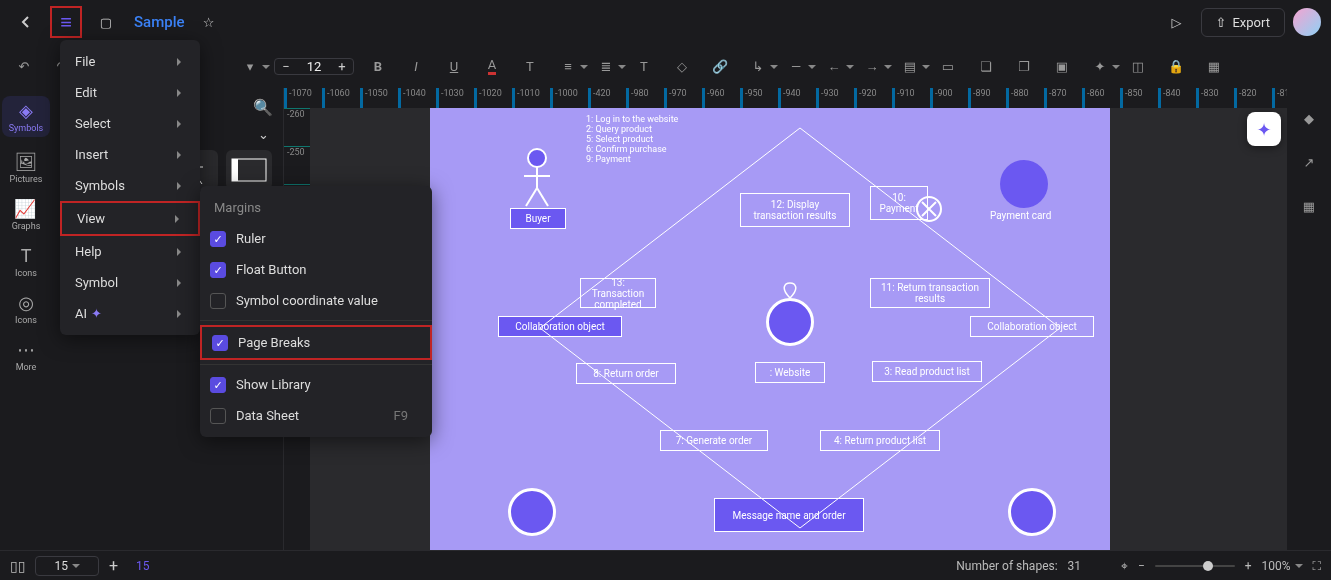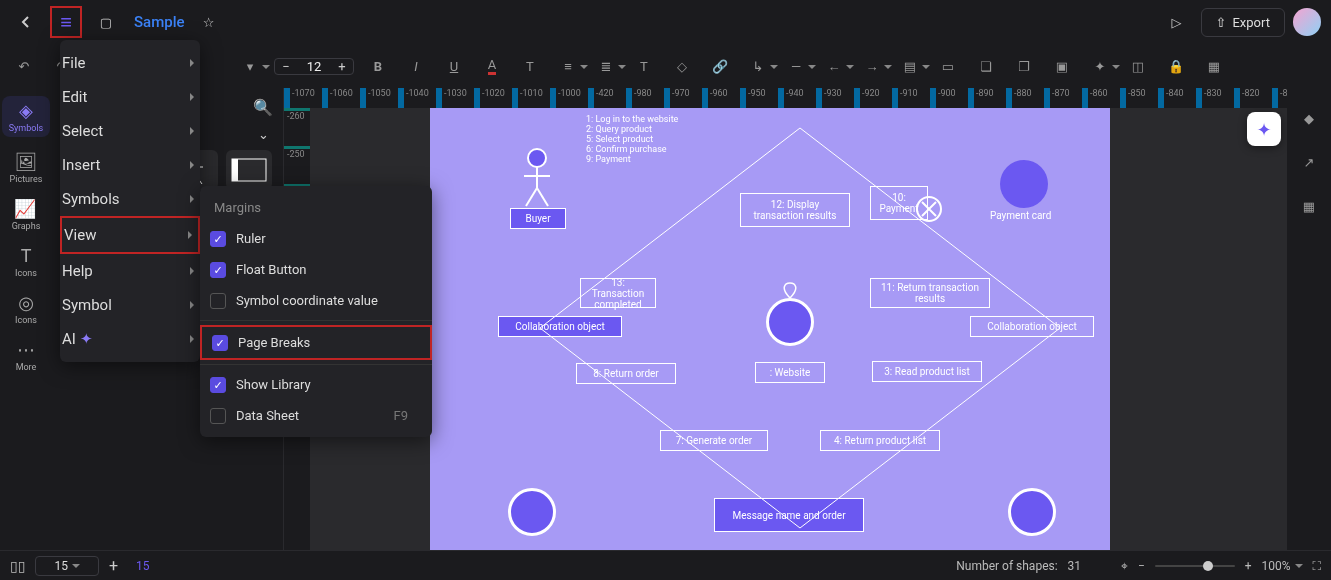--- a/index.html
+++ b/index.html
@@ -31,33 +31,33 @@
 .side-panel { position:absolute; left:52px; top:88px; bottom:30px; width:232px; background:#1b1b1e; border-right:1px solid #2a2a2e; padding:6px 10px 10px 10px; display:flex; flex-direction:column; }
 .panel-search { width:100%; display:flex; justify-content:flex-end; padding:4px 0 10px; }
 .shape-grid { display:grid; grid-template-columns:repeat(4,46px); gap:8px; justify-content:center; }
 .shape-cell { width:46px; height:40px; background:#2a2a2d; border-radius:6px; display:flex; align-items:center; justify-content:center; }
 .shape-cell svg, .shape-cell span { color:#fff; }
 .yes-pill { background:#fff; color:#000; border-radius:16px; font-size:10px; padding:4px 8px; }
 .more-shapes { margin-top:auto; background:#6b58f1; color:#fff; border-radius:6px; text-align:center; padding:10px 0; font-size:14px; }
 
 .canvas-area { position:absolute; left:284px; right:44px; top:88px; bottom:30px; background:#2a2a2d; }
 .h-ruler { height:20px; background:#1b1b1e; display:flex; overflow:hidden; font-size:9px; color:#888; }
-.h-tick { flex:0 0 38px; border-left:6px solid #0369a1; padding-left:2px; }
+.h-tick { flex:0 0 38px; border-left:3px solid #0369a1; padding-left:2px; }
 .v-ruler { position:absolute; left:0; top:20px; bottom:0; width:26px; background:#1b1b1e; display:flex; flex-direction:column; overflow:hidden; font-size:9px; color:#888; }
-.v-tick { flex:0 0 38px; border-top:3px solid #0f766e; padding-left:3px; }
+.v-tick { flex:0 0 38px; border-top:1px solid #0f766e; padding-left:3px; }
 .stage { position:absolute; left:26px; right:0; top:20px; bottom:0; overflow:hidden; }
 .page { position:absolute; left:120px; top:0; width:680px; height:480px; background:#a79af5; }
 .node { position:absolute; border:1.5px solid #fff; color:#fff; font-size:10px; padding:4px 6px; display:flex; align-items:center; justify-content:center; text-align:center; }
 .filled { background:#6b58f1; }
 .circle { border-radius:50%; }
 
 .ai-bubble { position:absolute; right:6px; top:4px; width:34px; height:34px; border-radius:8px; background:#fff; display:flex; align-items:center; justify-content:center; color:#6b58f1; font-size:18px; box-shadow:0 2px 8px rgba(0,0,0,.4); }
 
 .menu { position:absolute; left:60px; top:40px; width:140px; background:#232327; border-radius:6px; padding:6px 0; box-shadow:0 4px 20px rgba(0,0,0,.5); z-index:50; }
-.menu-item { padding:8px 2px; color:#ddd; display:flex; align-items:center; justify-content:space-between; font-size:15px; }
+.menu-item { padding:8px 15px; color:#ddd; display:flex; align-items:center; justify-content:space-between; font-size:13px; }
 .menu-item.hl { border:2px solid #c02424; }
 .submenu { position:absolute; left:200px; top:186px; width:232px; background:#232327; border-radius:6px; padding:6px 0; box-shadow:0 4px 20px rgba(0,0,0,.5); z-index:50; }
 .sub-item { padding:8px 24px 8px 36px; position:relative; color:#ddd; display:flex; justify-content:space-between; font-size:13px; }
 .sub-item.hl { border:2px solid #c02424; }
 .chk { position:absolute; left:10px; top:8px; width:16px; height:16px; border-radius:3px; border:1px solid #555; display:flex; align-items:center; justify-content:center; font-size:11px; }
 .chk.on { background:#5a4be0; border-color:#5a4be0; color:#fff; }
 .sparkle { color:#8a7af5; margin-left:4px; }
 
 .bottom-bar { position:absolute; left:0; right:0; bottom:0; height:30px; background:#1b1b1e; display:flex; align-items:center; padding:0 10px; gap:10px; border-top:1px solid #2a2a2e; font-size:12px; color:#bbb; }
 .page-pill { border:1px solid #3a3a40; border-radius:4px; padding:2px 18px; color:#ddd; }

